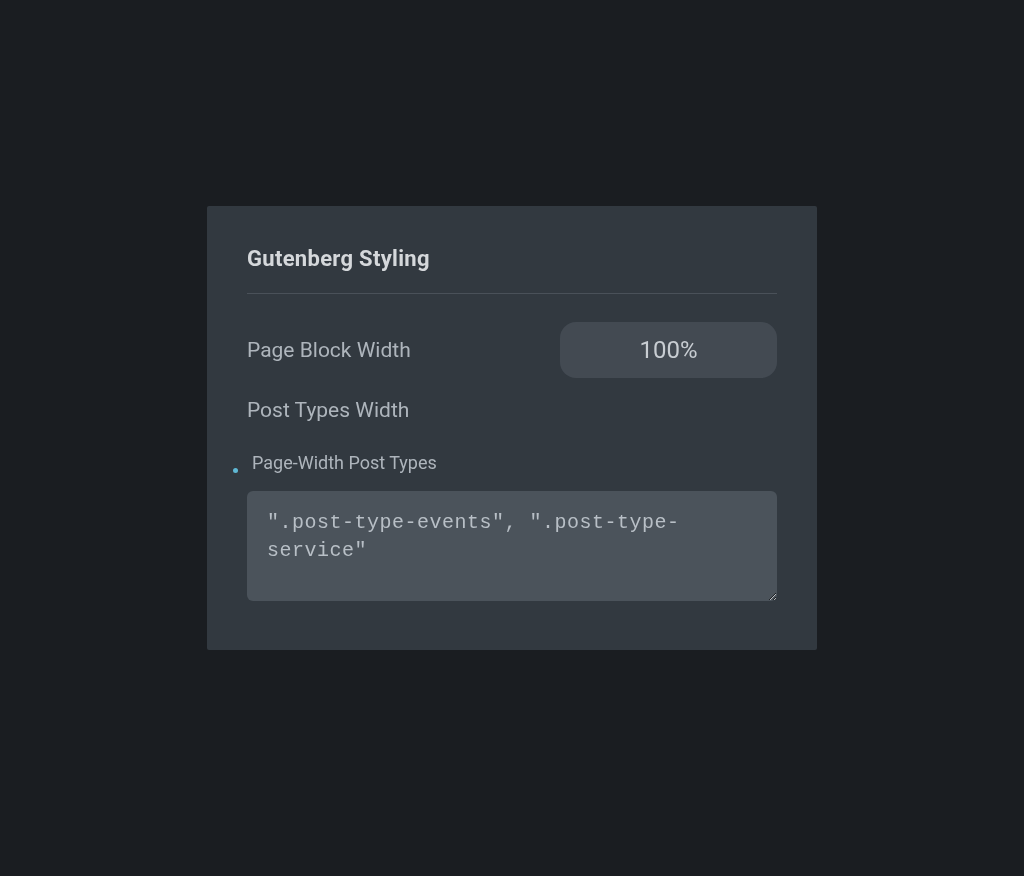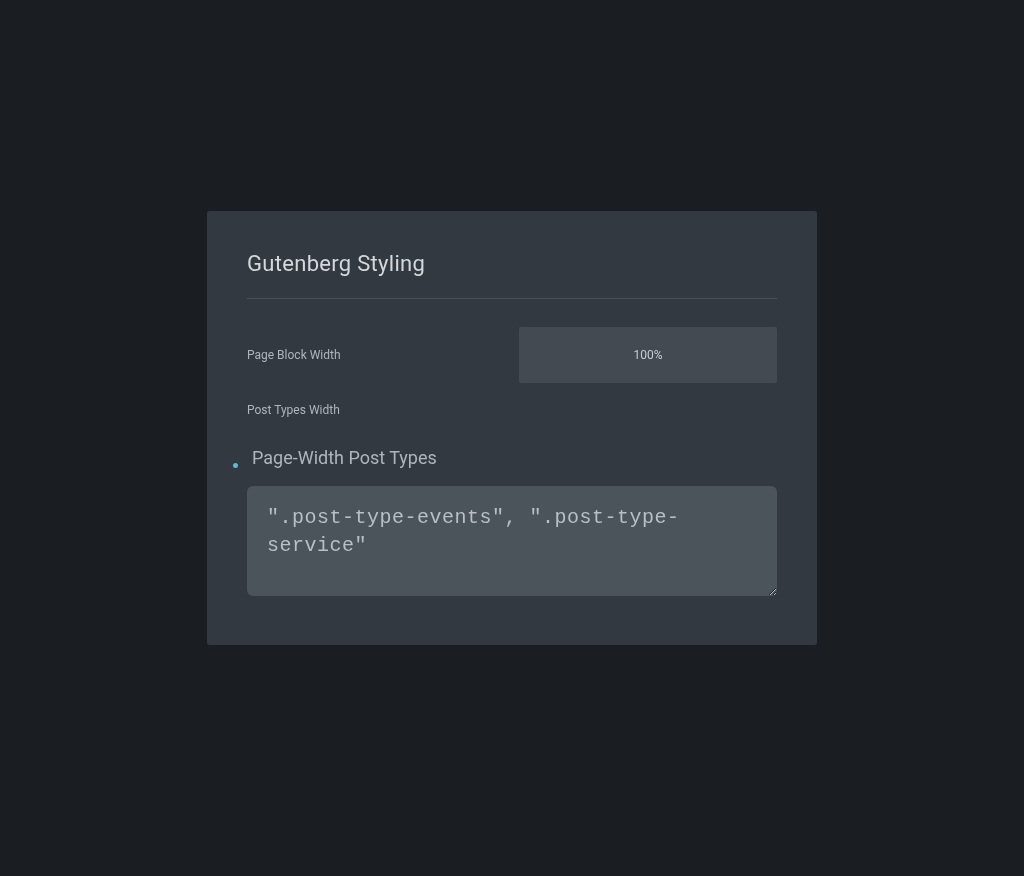--- a/index.html
+++ b/index.html
@@ -23,52 +23,52 @@
       width: 610px;
       padding: 40px 40px 45px 40px;
       border-radius: 2px;
       position: relative;
       top: -10px;
     }
     
     .panel-title {
       color: #d5d8db;
       font-size: 22px;
-      font-weight: 400;
+      font-weight: 700;
       margin-bottom: 22px;
       letter-spacing: 0.3px;
     }
     
     .divider {
       border: none;
       border-top: 1px solid #4a5159;
       margin-bottom: 28px;
     }
     
     .field-row {
       display: flex;
       align-items: center;
       justify-content: space-between;
       margin-bottom: 20px;
     }
     
     .field-label {
       color: #aeb5bc;
-      font-size: 12px;
+      font-size: 21px;
       font-weight: 400;
     }
     
     .field-input {
       background-color: #434a52;
       border: none;
-      border-radius: 2px;
+      border-radius: 16px;
       color: #c8cdd2;
-      font-size: 12px;
+      font-size: 24px;
       text-align: center;
-      width: 258px;
+      width: 217px;
       height: 56px;
       outline: none;
       font-family: inherit;
     }
     
     .textarea-section {
       margin-top: 30px;
     }
     
     .textarea-label-row {

